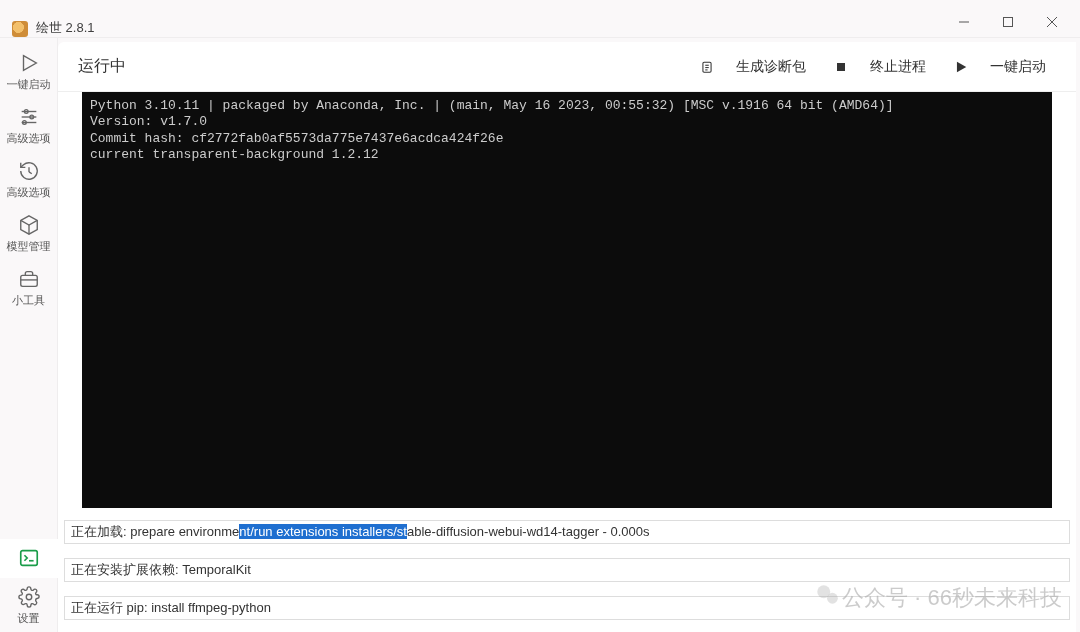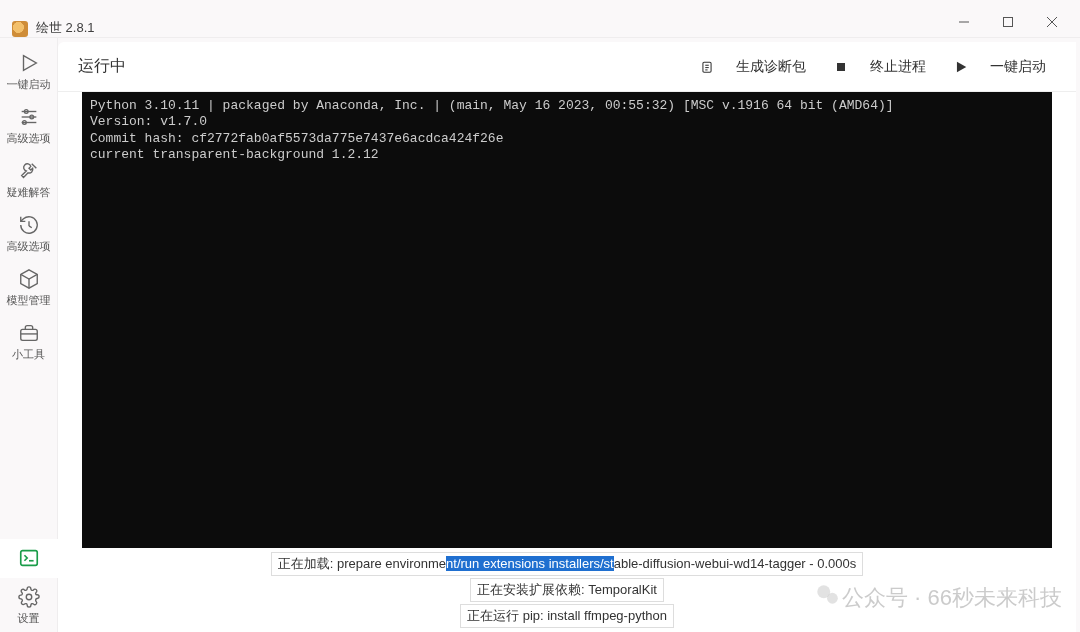--- a/index.html
+++ b/index.html
@@ -36,21 +36,21 @@
   border-bottom: 1px solid #eee; font-size: 15px; color: #333;
 }
 .toolbar .status { flex: 0 0 auto; font-size: 16px; }
 .toolbar .tb-spacer { flex: 1; }
 .tb-btn { display: flex; align-items: center; gap: 22px; padding: 6px 10px; font-size: 14px; color: #333; cursor: pointer; }
 .tb-btn .ic { width: 14px; height: 14px; display: flex; align-items: center; justify-content: center; }
 .console {
   flex: 1; background: #0c0c0c; color: #cccccc; font-family: Consolas, "Courier New", monospace;
   font-size: 13px; line-height: 1.25; padding: 6px 8px; white-space: pre; overflow: hidden; margin: 0 24px;
 }
-.statuslines { padding: 4px 6px; font-size: 13px; color: #333; display: flex; flex-direction: column; gap: 2px; align-items: center; }
+.statuslines { padding: 12px 6px; font-size: 13px; color: #333; display: flex; flex-direction: column; gap: 14px; }
 .statusline { border: 1px solid #ddd; padding: 2px 6px; background: #fff; white-space: nowrap; overflow: hidden; }
 .hl { background: #1f6fd0; color: #fff; }
 .watermark {
   position: fixed; right: 18px; bottom: 18px; color: rgba(160,160,160,0.55);
   font-size: 22px; display: flex; align-items: center; gap: 2px; pointer-events: none;
   text-shadow: 0 0 2px rgba(255,255,255,0.4);
 }
 .watermark .wm-ic svg { width: 26px; height: 26px; opacity: 0.55; }
 </style>
 </head>
@@ -94,29 +94,20 @@
           <svg viewBox="0 0 24 24" width="22" height="22" fill="none" stroke="currentColor" stroke-width="1.5">
             <line x1="4" y1="6" x2="20" y2="6"></line>
             <circle cx="9" cy="6" r="2"></circle>
             <line x1="4" y1="12" x2="20" y2="12"></line>
             <circle cx="15" cy="12" r="2"></circle>
             <line x1="4" y1="18" x2="20" y2="18"></line>
             <circle cx="7" cy="18" r="2"></circle>
           </svg>
         </span>
       <span>高级选项</span>
-    </div>
-    <div class="side-item">
-      <span class="icon">
-          <svg viewBox="0 0 24 24" width="22" height="22" fill="none" stroke="currentColor" stroke-width="1.5">
-            <path d="M14 7a4 4 0 1 0-5 5l-5 5 2 2 5-5a4 4 0 0 0 5-5l-2 2-2-2z"></path>
-            <line x1="15" y1="4" x2="20" y2="9"></line>
-          </svg>
-        </span>
-      <span>疑难解答</span>
     </div>
     <div class="side-item">
       <span class="icon">
           <svg viewBox="0 0 24 24" width="22" height="22" fill="none" stroke="currentColor" stroke-width="1.5">
             <path d="M3 12a9 9 0 1 0 3-6.7L3 8"></path>
             <polyline points="3 3 3 8 8 8"></polyline>
             <line x1="12" y1="8" x2="12" y2="13"></line>
             <line x1="12" y1="13" x2="15" y2="15"></line>
           </svg>
         </span>

